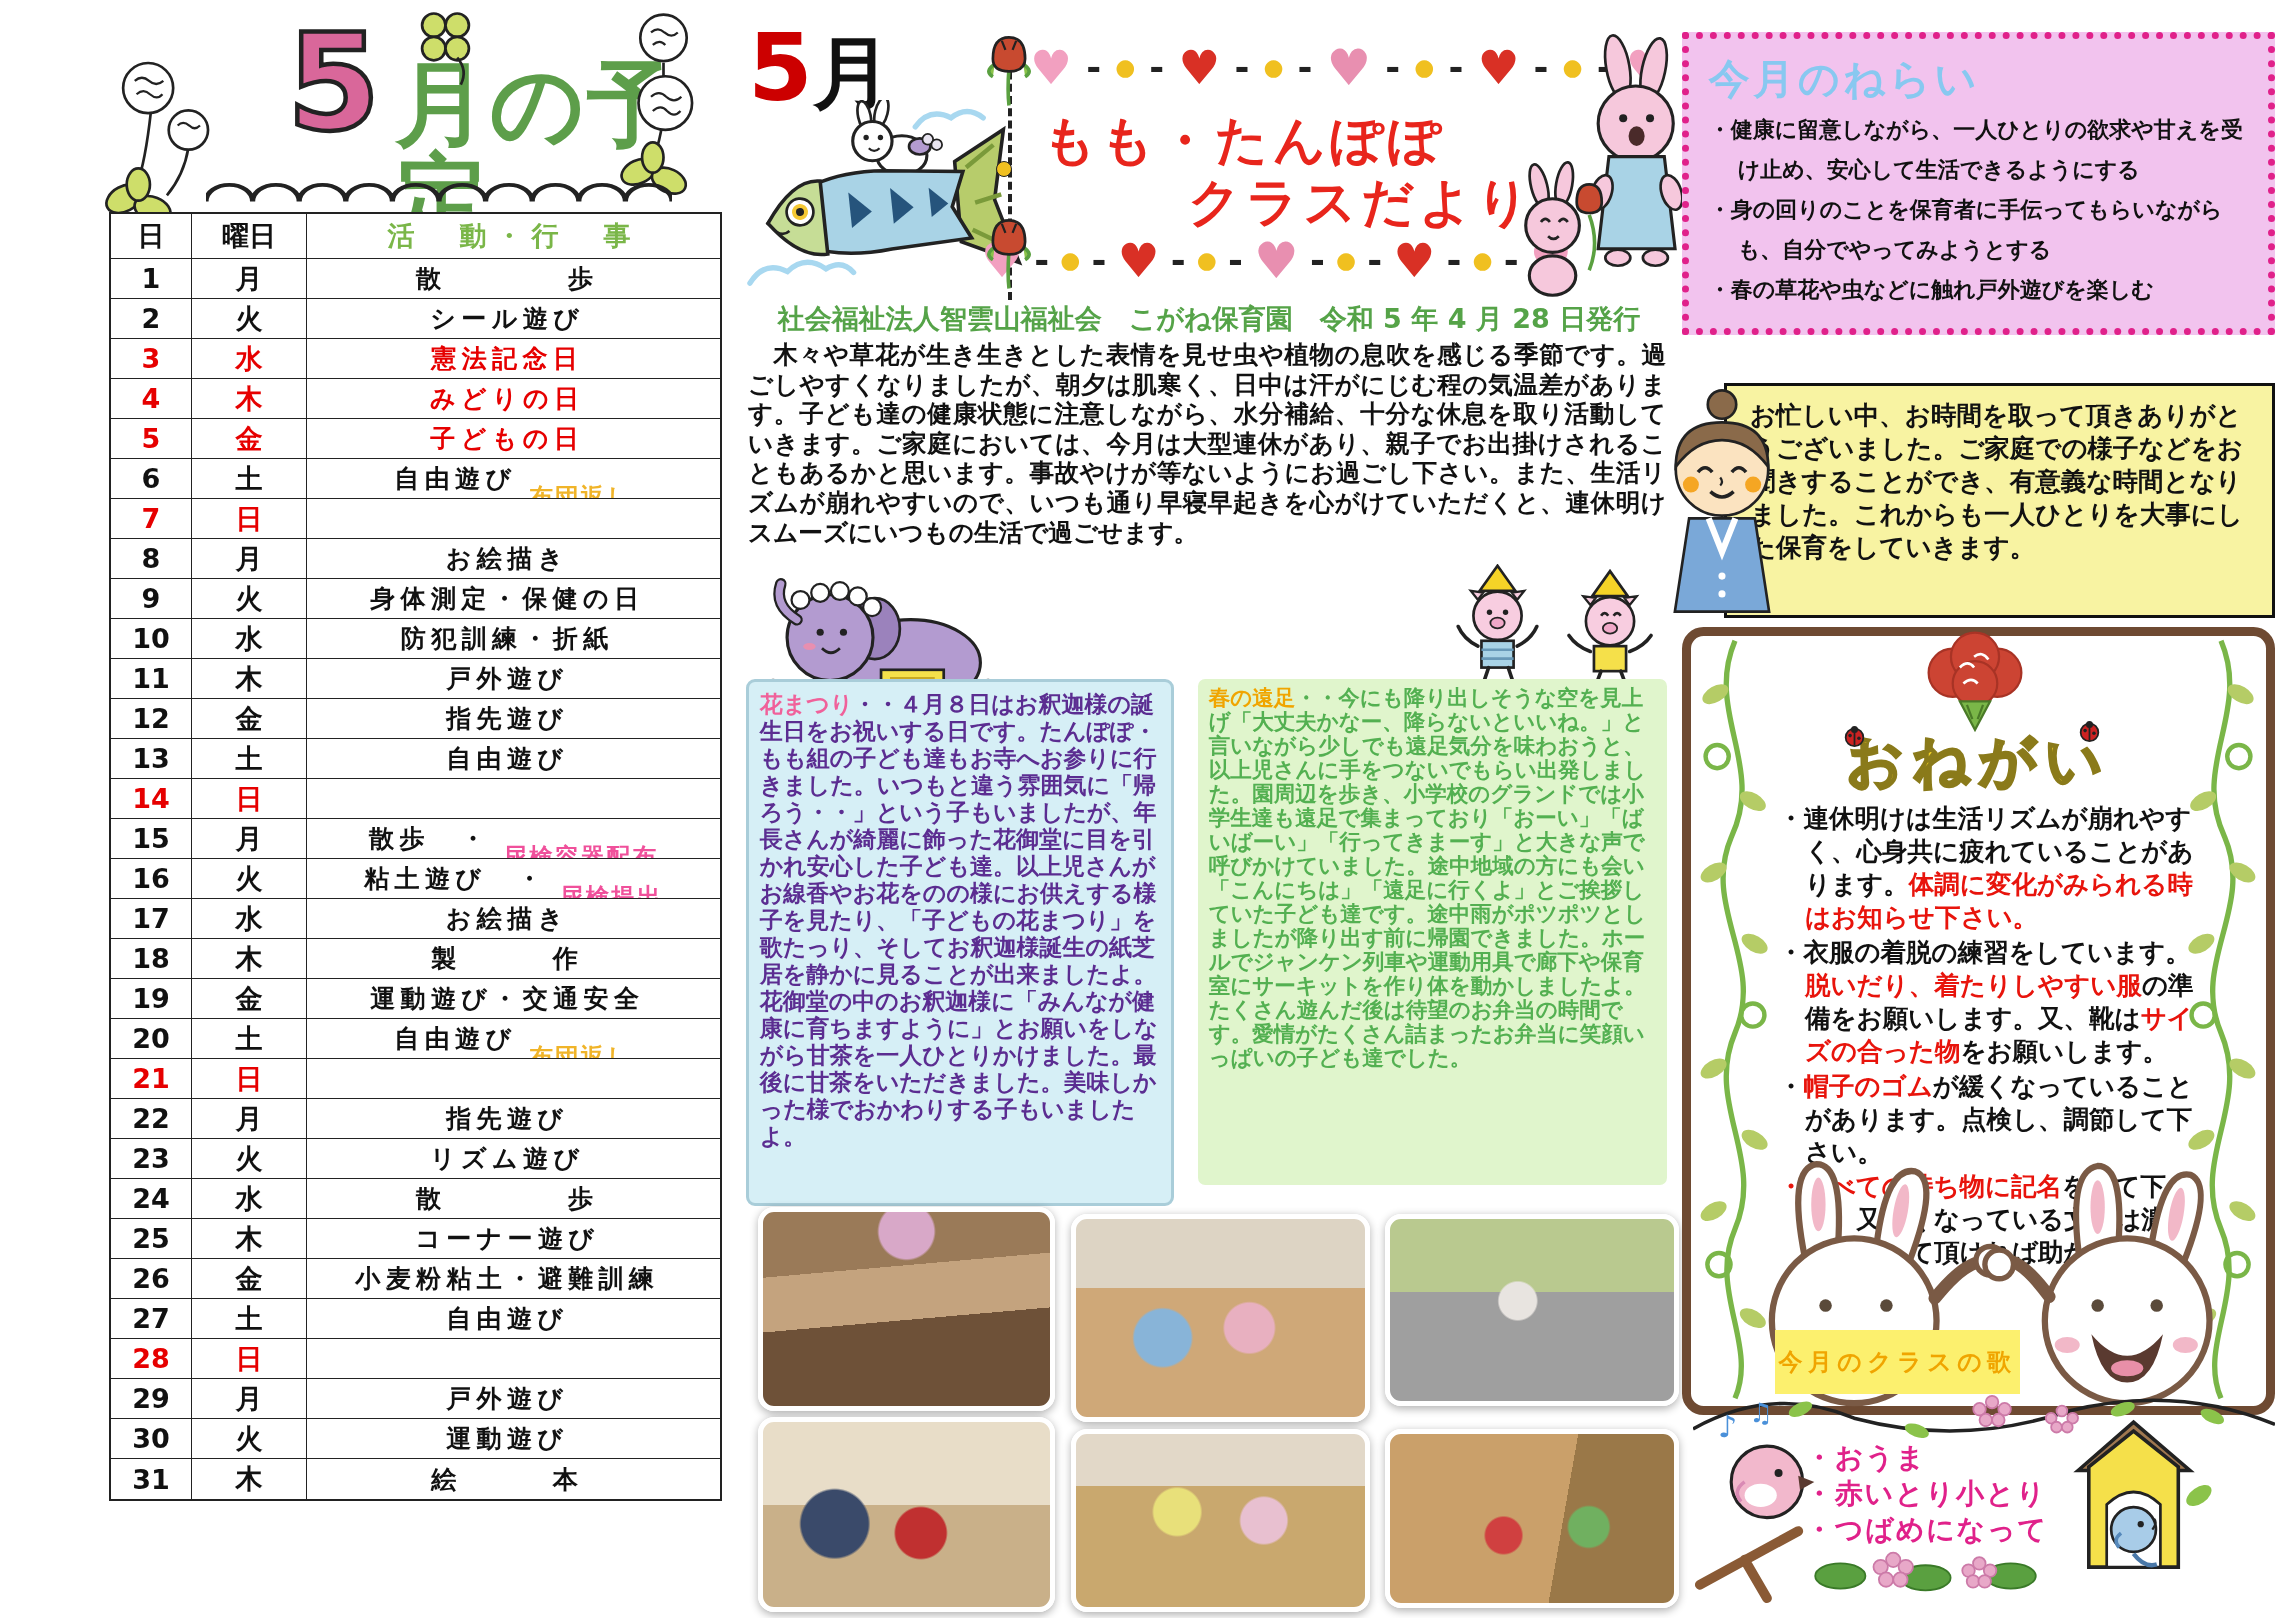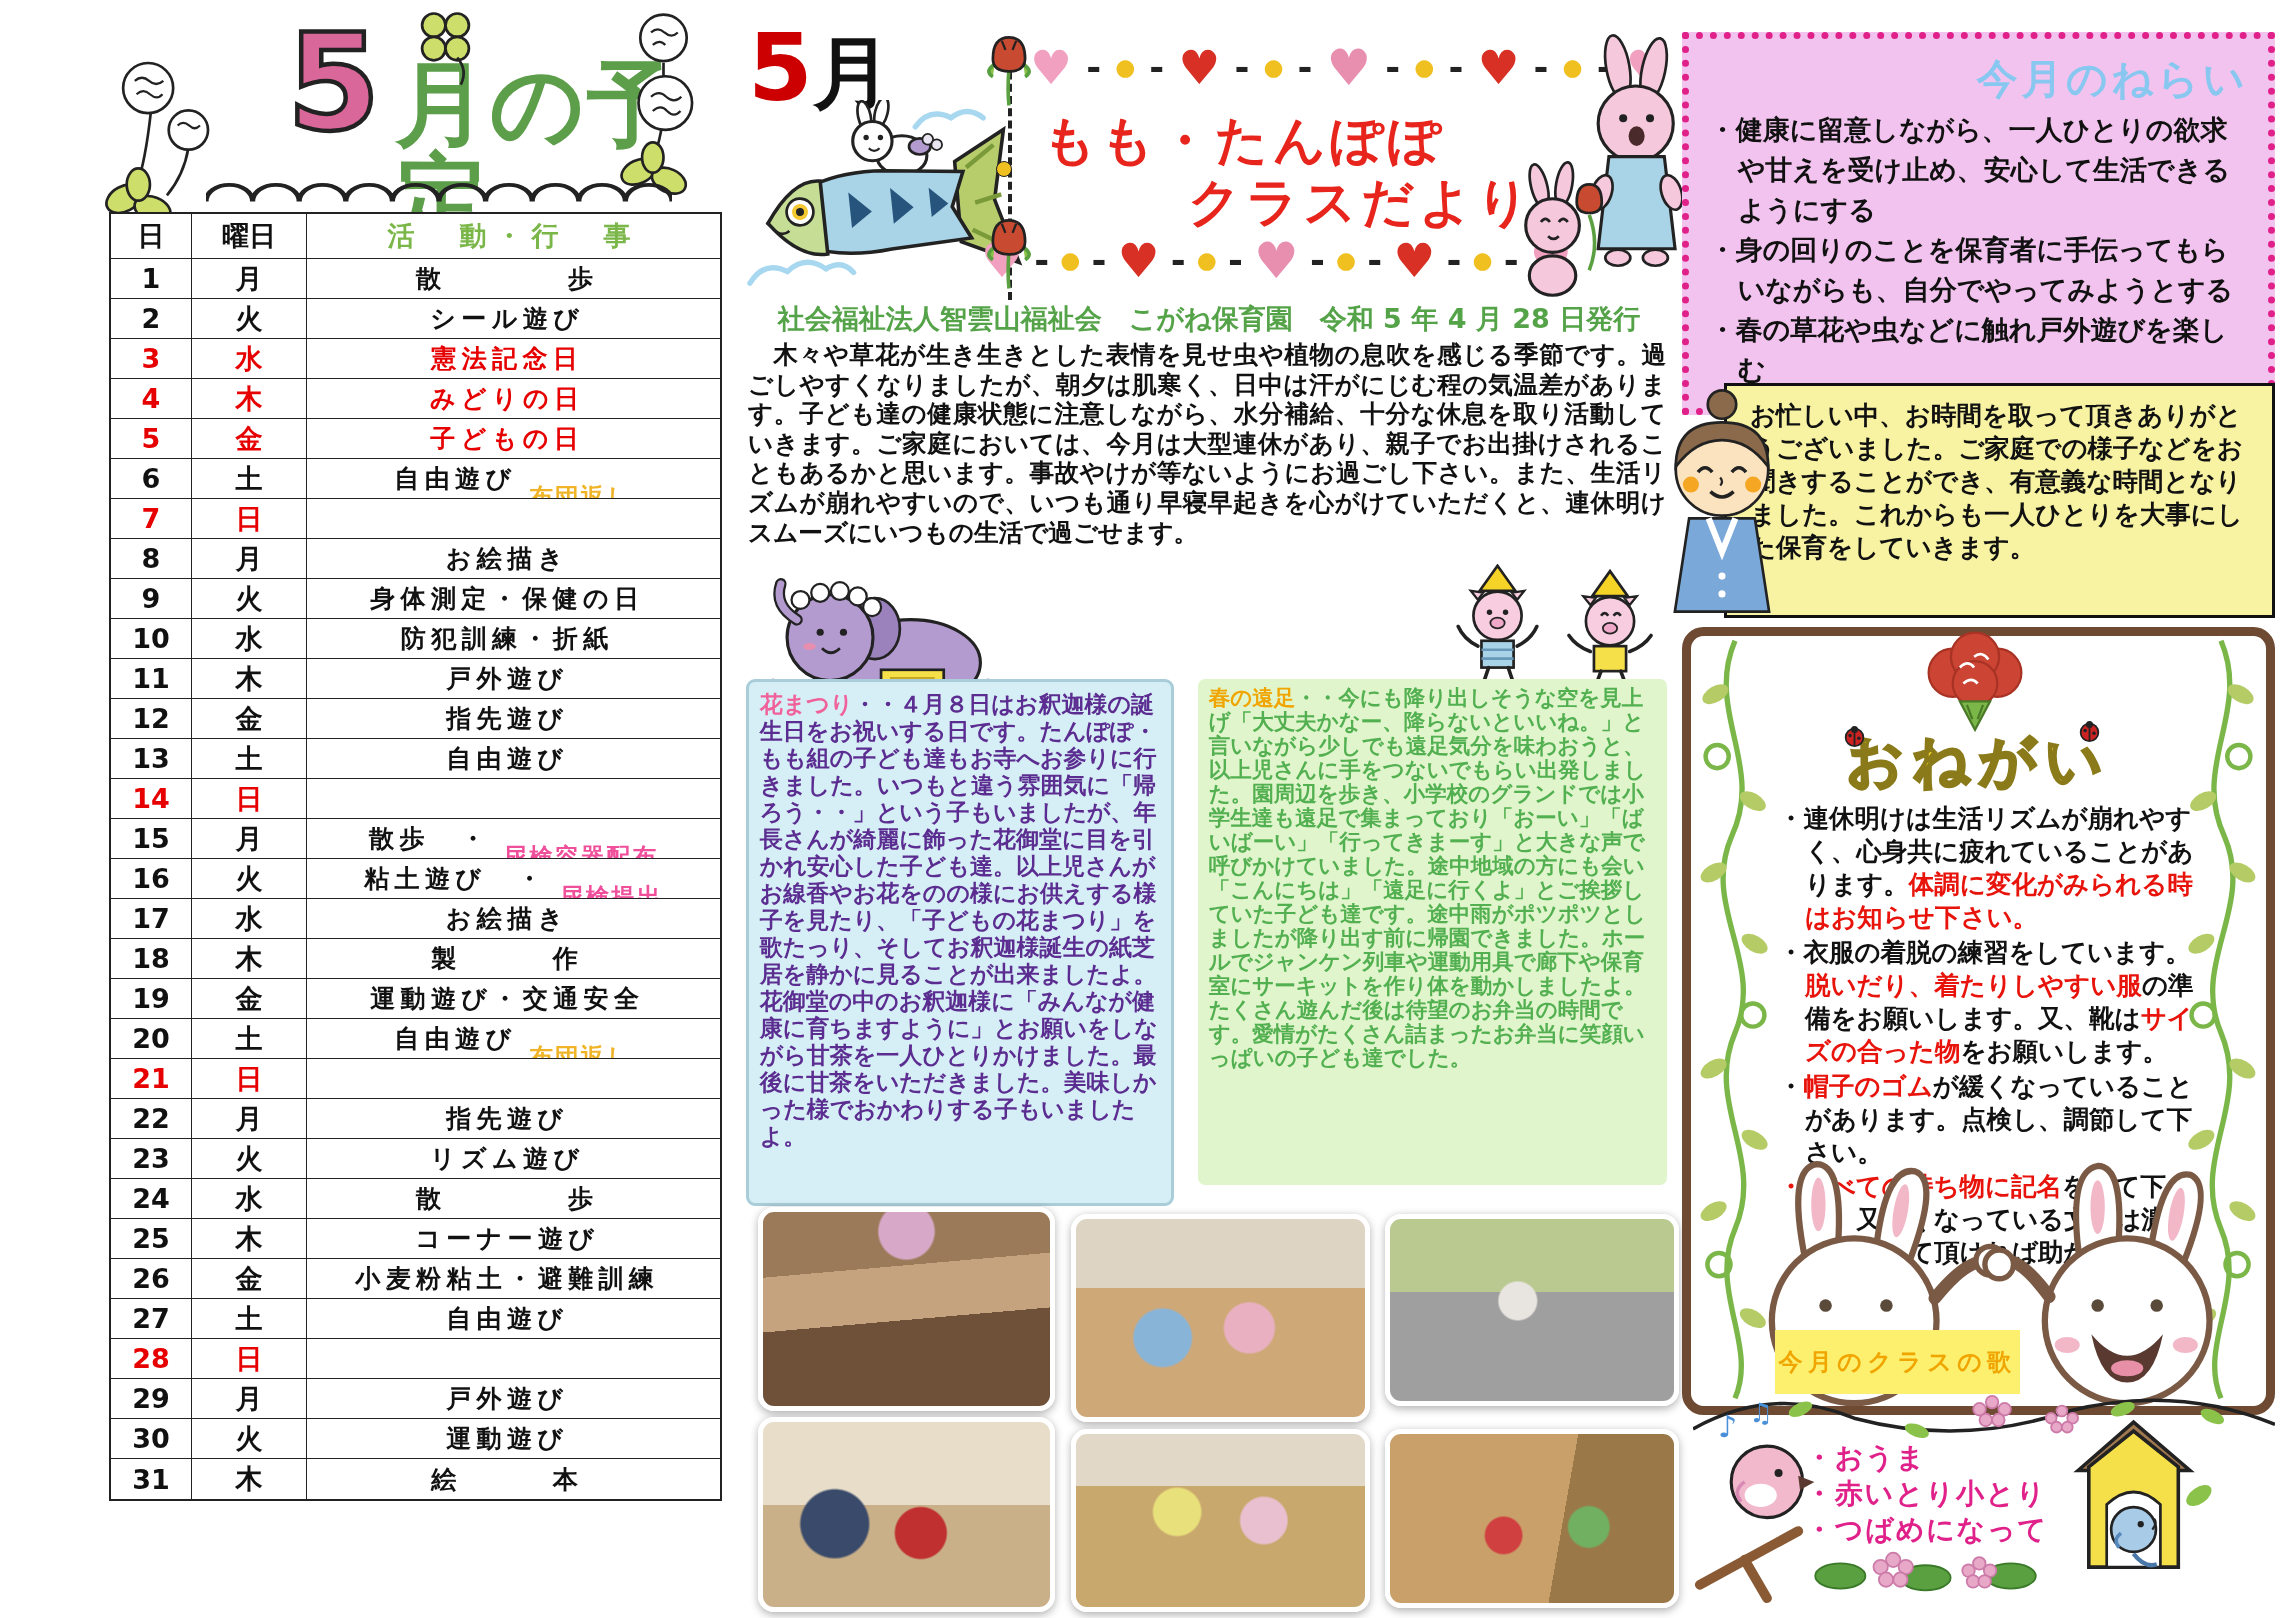--- a/index.html
+++ b/index.html
@@ -88,22 +88,22 @@
       background:radial-gradient(circle at 45% 45%,#e8e4e0 0 10%,transparent 11%),
                  linear-gradient(180deg,#b9c98f 0 40%,#9f9f9f 40% 100%);}
   .p6{left:1385px;top:1429px;width:294px;height:179px;
       background:radial-gradient(circle at 40% 60%,#d04040 0 9%,transparent 10%),
                  radial-gradient(circle at 70% 55%,#70b060 0 9%,transparent 10%),
                  linear-gradient(100deg,#caa06a 0 60%,#9a7848 60% 100%);}
 
   
   .nerai{left:1682px;top:32px;width:593px;background:#f2c3ee;border:7.2px dotted #e0218a;
          padding:12.5px 19.7px 18px 19.7px;}
-  .nerai .ttl{text-align:right;font-size:41px;color:#88c8f0;letter-spacing:3.6px;margin-bottom:3.6px;}
-  .nr-item{font-size:27px;line-height:40px;padding-left:29px;text-indent:-29px;}
+  .nerai .ttl{text-align:left;font-size:41px;color:#88c8f0;letter-spacing:3.6px;margin-bottom:3.6px;}
+  .nr-item{font-size:22px;line-height:40px;padding-left:29px;text-indent:-29px;}
 
   
   .mendan{left:1724px;top:383px;width:551px;height:235px;background:#f8f3a2;border:3.6px solid #111;
           padding:12.5px 16px 12.5px 23px;}
   .mendan .ttl{text-align:center;font-size:30px;color:#7030a0;letter-spacing:12.5px;margin-bottom:7.2px;}
   .mendan .bd{font-size:25.5px;line-height:33px;}
   .teacher{left:1646px;top:385px;width:152px;height:240px;}
 
   
   .onegai{left:1682px;top:627px;width:593px;height:788px;background:#fff;

